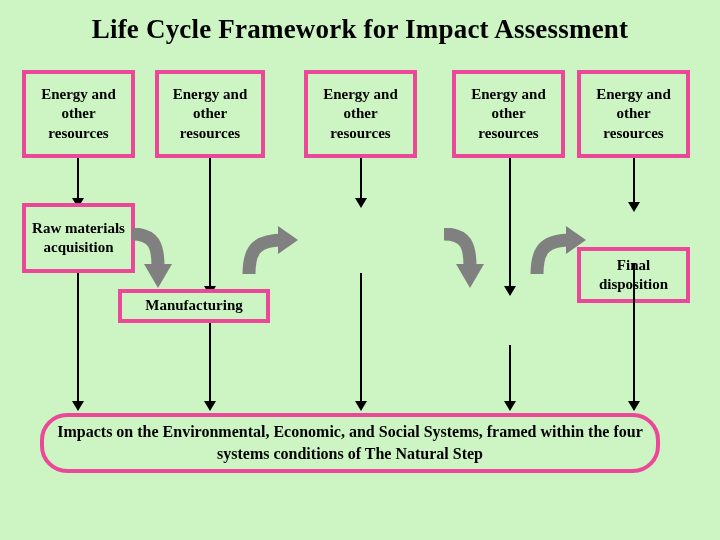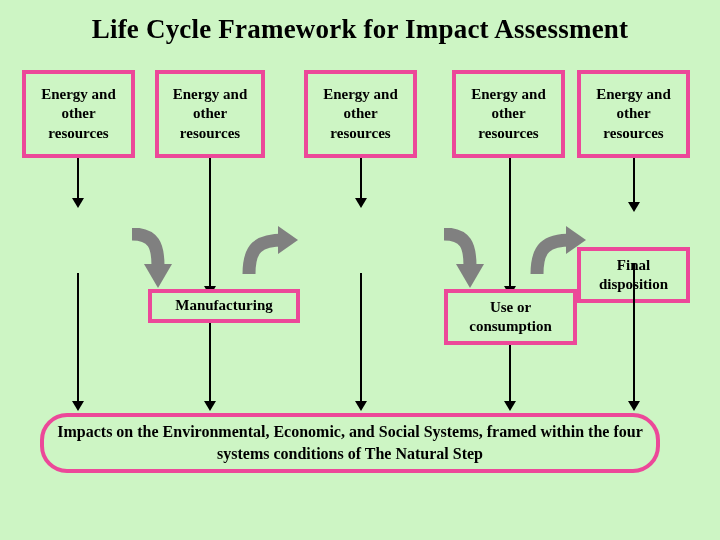--- a/index.html
+++ b/index.html
@@ -107,29 +107,29 @@
 
   <div class="vline" style="left:360px; top:158px; height:44px;"></div>
   <div class="arrowhead-down" style="left:355px; top:198px;"></div>
 
   <div class="vline" style="left:509px; top:158px; height:132px;"></div>
   <div class="arrowhead-down" style="left:504px; top:286px;"></div>
 
   <div class="vline" style="left:633px; top:158px; height:48px;"></div>
   <div class="arrowhead-down" style="left:628px; top:202px;"></div>
 
+  <div class="box" style="left:22px; top:203px; width:113px; height:70px;">
+    <span>Raw materials acquisition</span>
+  </div>
 
-  <div class="box" style="left:148px; top:289px; width:152px; height:34px;">
+  <div class="box" style="left:118px; top:289px; width:152px; height:34px;">
     <span>Manufacturing</span>
   </div>
 
 
-  <div class="box" style="left:444px; top:289px; width:133px; height:56px;">
-    <span>Use or consumption</span>
-  </div>
 
   <div class="box" style="left:577px; top:207px; width:113px; height:56px;margin-top:40px;">
     <span>Final disposition</span>
   </div>
 
   <div class="curve" style="left:128px; top:228px;">
     <svg width="52" height="72" viewBox="0 0 52 72">
       <path d="M4,6 C26,6 30,18 30,38" fill="none" stroke="#808080" stroke-width="13" stroke-linecap="butt"></path>
       <polygon points="16,36 44,36 30,60" fill="#808080"></polygon>
     </svg>

